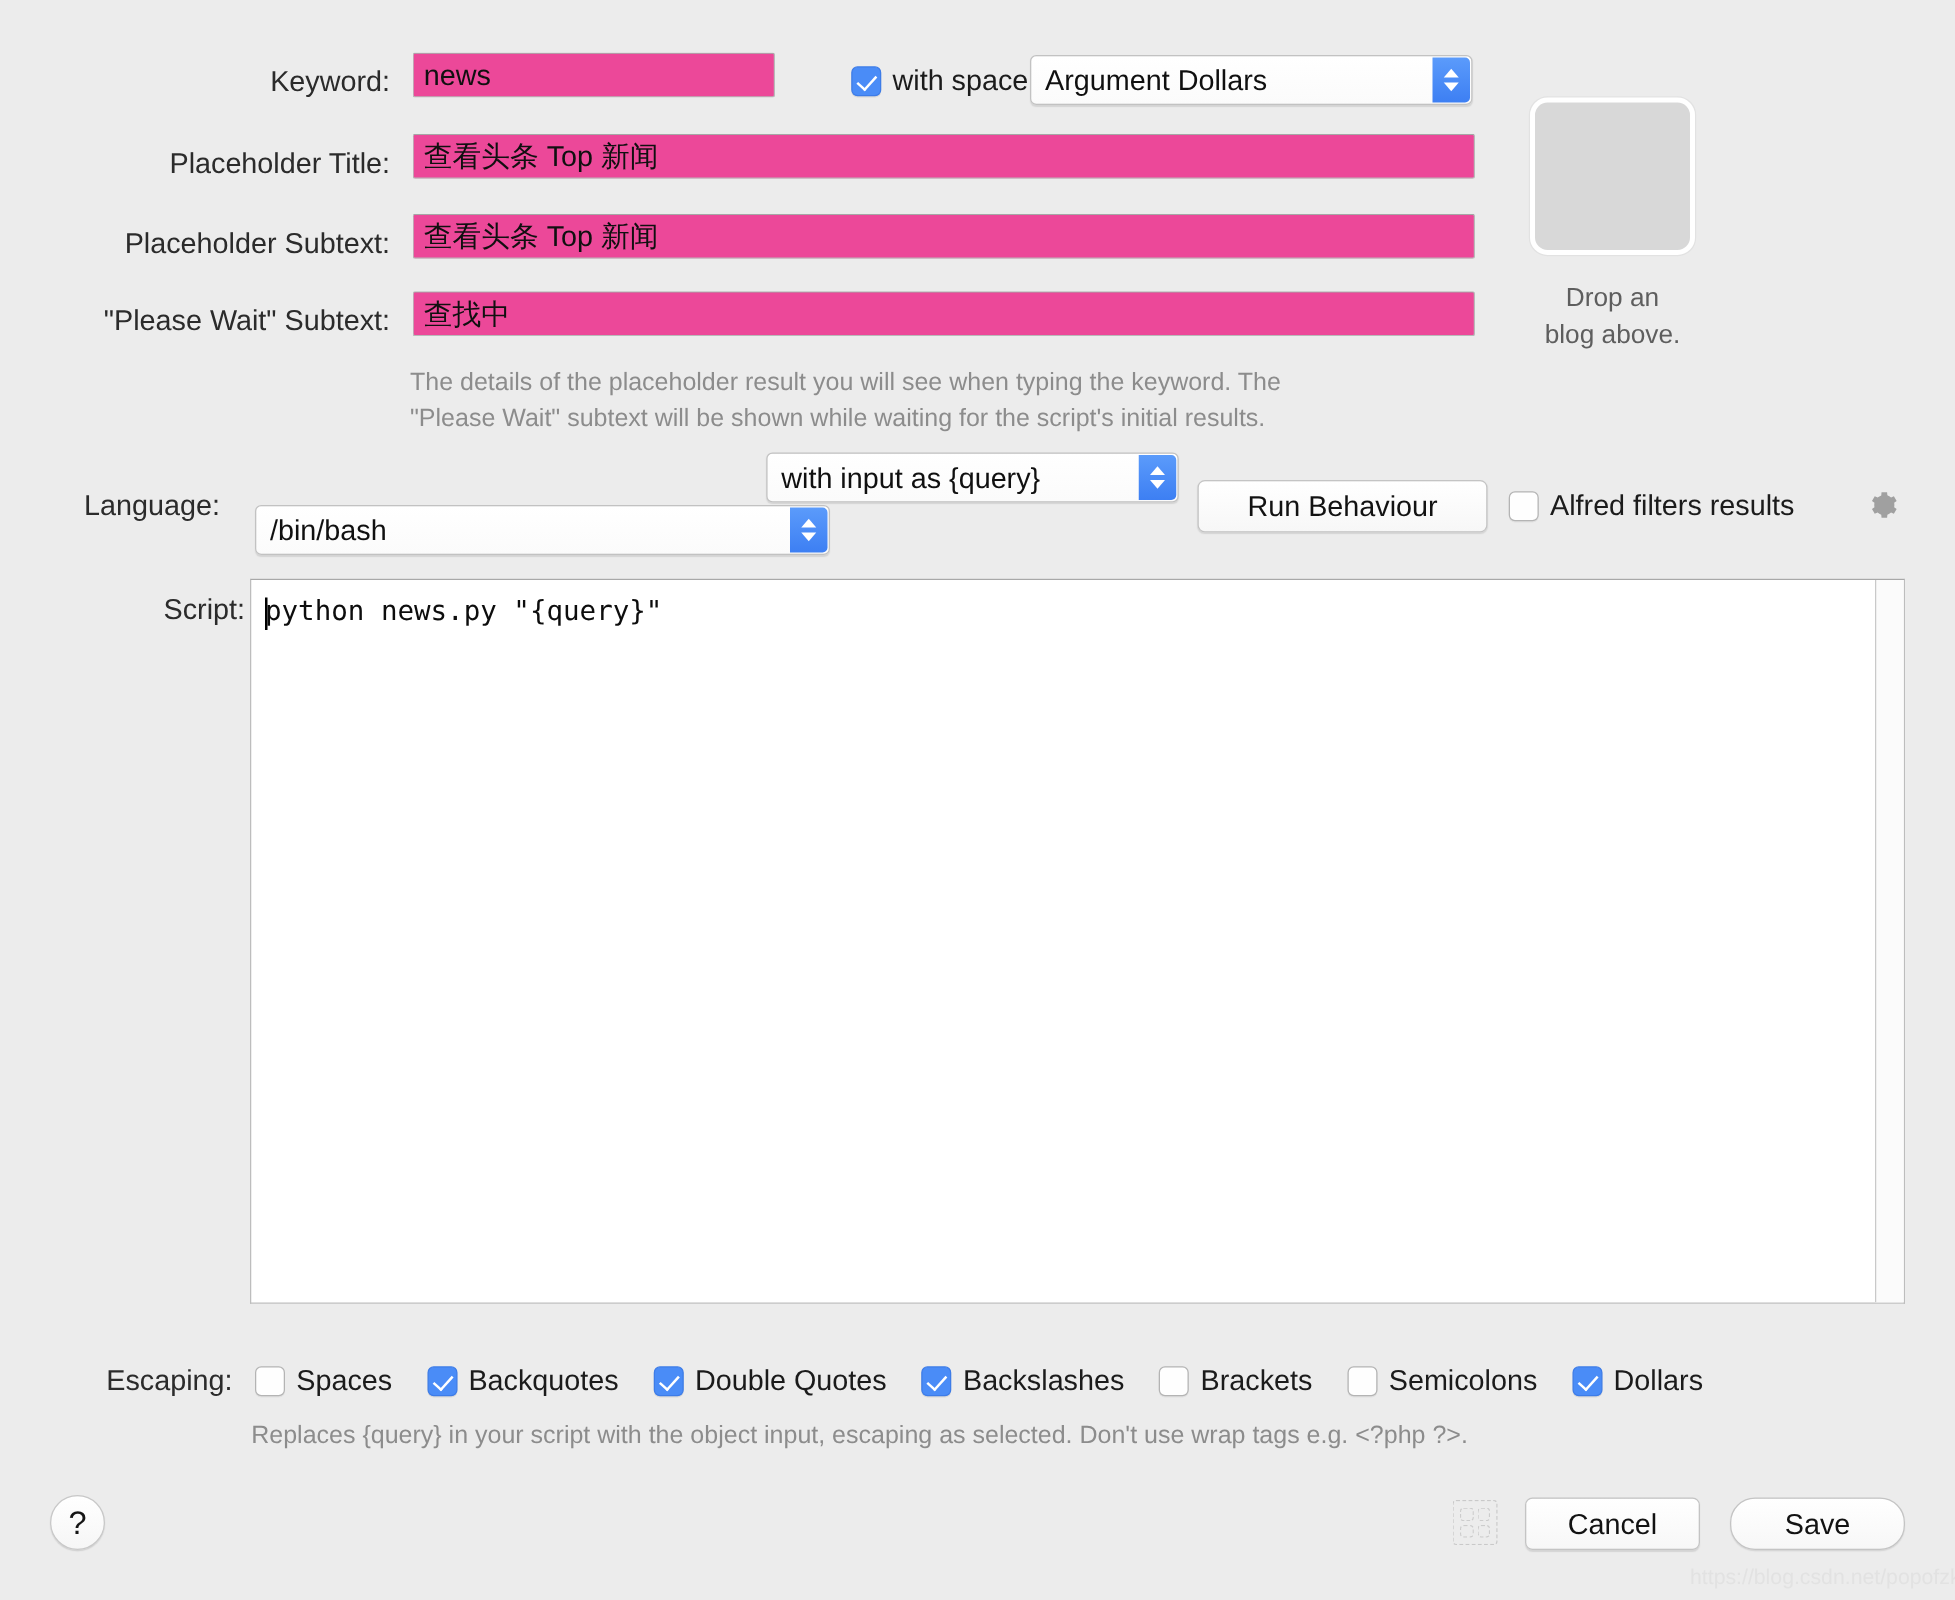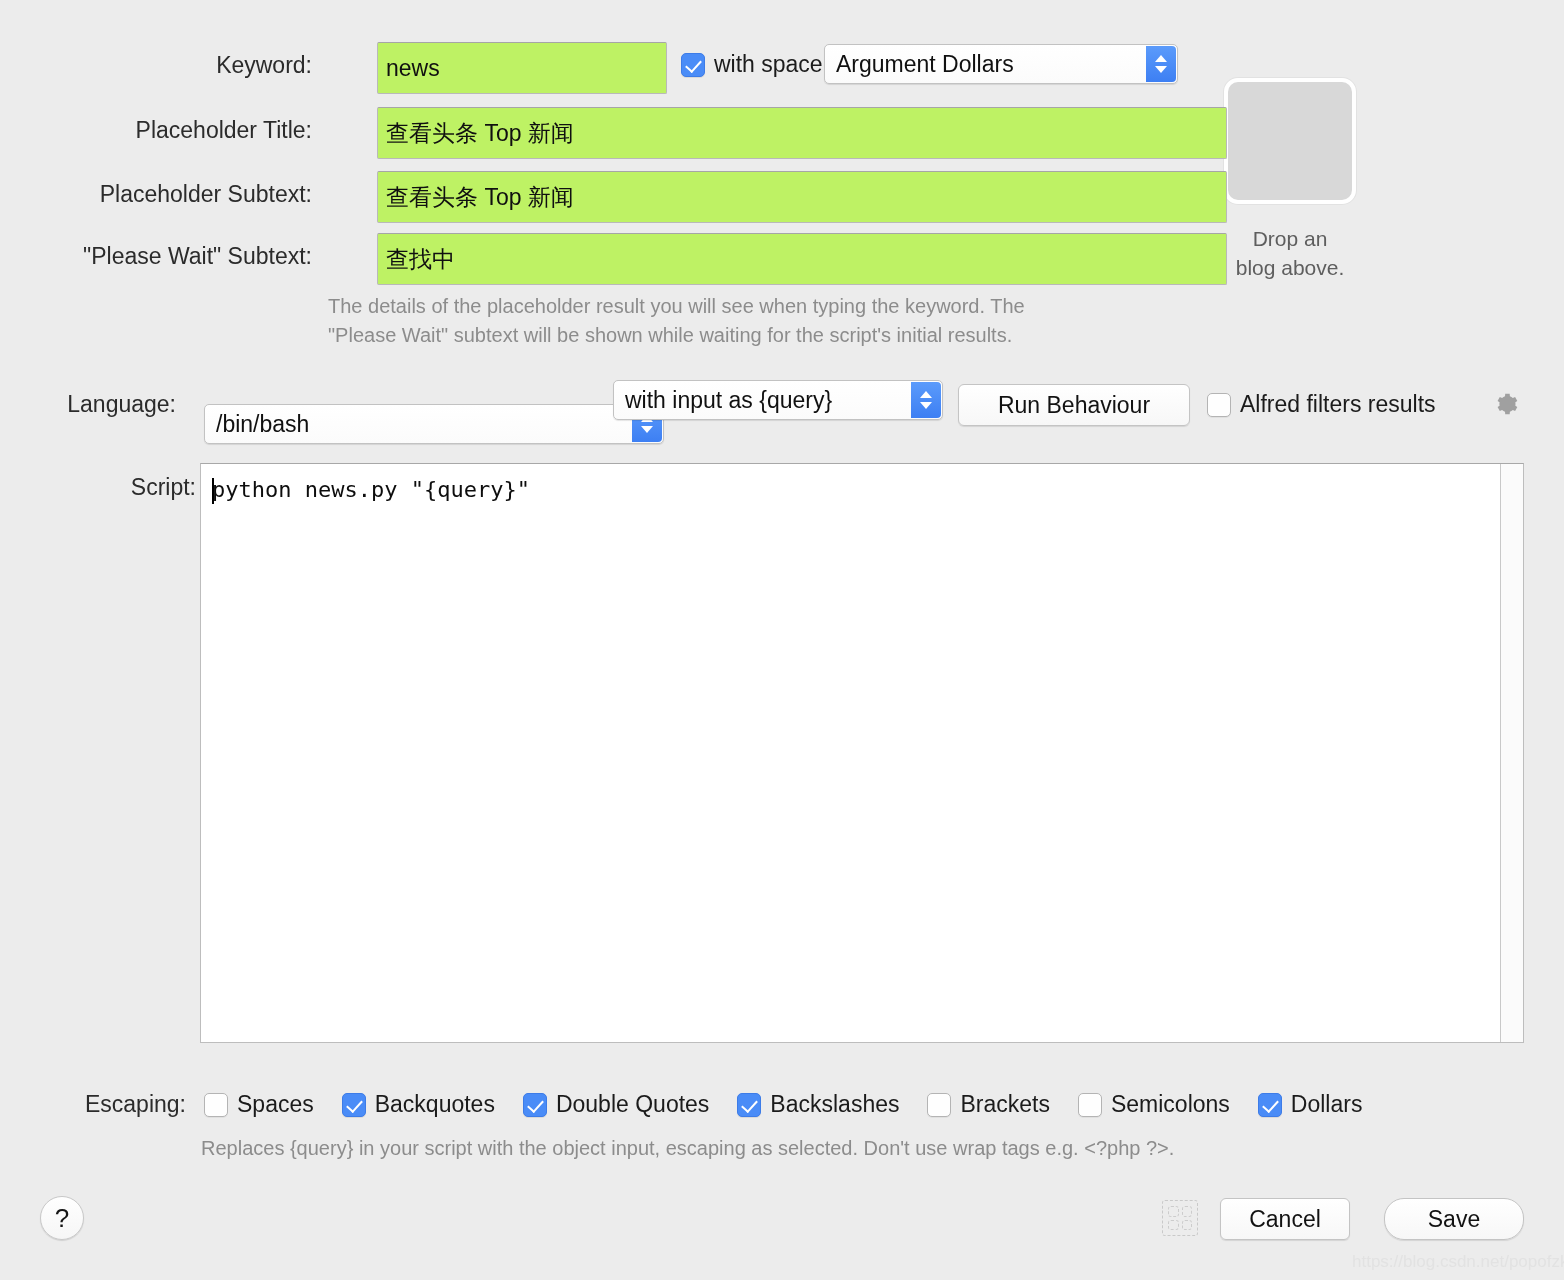--- a/index.html
+++ b/index.html
@@ -17,33 +17,32 @@
   }
   .lbl {
     font-size: 23px;
     color: #2b2b2b;
     text-align: right;
     white-space: nowrap;
   }
 
   
   .field {
-    background: #bef264;
+    background: #ec4899;
     border: 1px solid #b9b9b9;
     border-top-color: #a6a6a6;
     border-radius: 2px;
-    height: 52px;
+    height: 36px;
     display: flex;
     align-items: center;
     padding: 0 8px;
     font-size: 23px;
     color: #101010;
     overflow: hidden;
     white-space: nowrap;
-    margin-left: 47px;
   }
 
   
   .cbox {
     width: 24px; height: 24px;
     border-radius: 5px;
     flex: 0 0 auto;
     position: relative;
     border: 1px solid #b4b4b4;
     background: #fefefe;
@@ -256,21 +255,21 @@
 <div class="lbl" style="position:absolute; left:0; top:391px; width:176px;">Language:</div>
 
 <div class="popup" style="position:absolute; left:204px; top:383px; width:460px;margin-top:21px;">
   <span>/bin/bash</span>
   <span class="arrows">
     <i class="chev up"></i>
       <i class="chev dn"></i>
   </span>
 </div>
 
-<div class="popup" style="position:absolute; left:613px; top:380px; width:330px;">
+<div class="popup" style="position:absolute; left:613px; top:362px; width:330px;">
   <span>with input as {query}</span>
   <span class="arrows">
     <i class="chev up"></i>
       <i class="chev dn"></i>
   </span>
 </div>
 
 <div class="btn" style="position:absolute; left:958px; top:384px; width:232px;">
   <span>Run Behaviour</span>
 </div>
@@ -341,21 +340,21 @@
   <span>?</span>
 </div>
 
 <div class="gridicon" style="left:1162px; top:1200px;">
   <span></span>
     <span></span>
     <span></span>
     <span></span>
 </div>
 
-<div class="btn" style="position:absolute; left:1220px; top:1198px; width:130px;justify-content:center;">
+<div class="btn" style="position:absolute; left:1220px; top:1198px; width:140px;justify-content:center;">
   <span>Cancel</span>
 </div>
 
 <div class="btn" style="position:absolute; left:1384px; top:1198px; width:140px;border-radius:20px;">
   <span>Save</span>
 </div>
 
 <div class="watermark" style="left:1352px; top:1252px;">https://blog.csdn.net/popofzk</div>
 
 </body></html>

